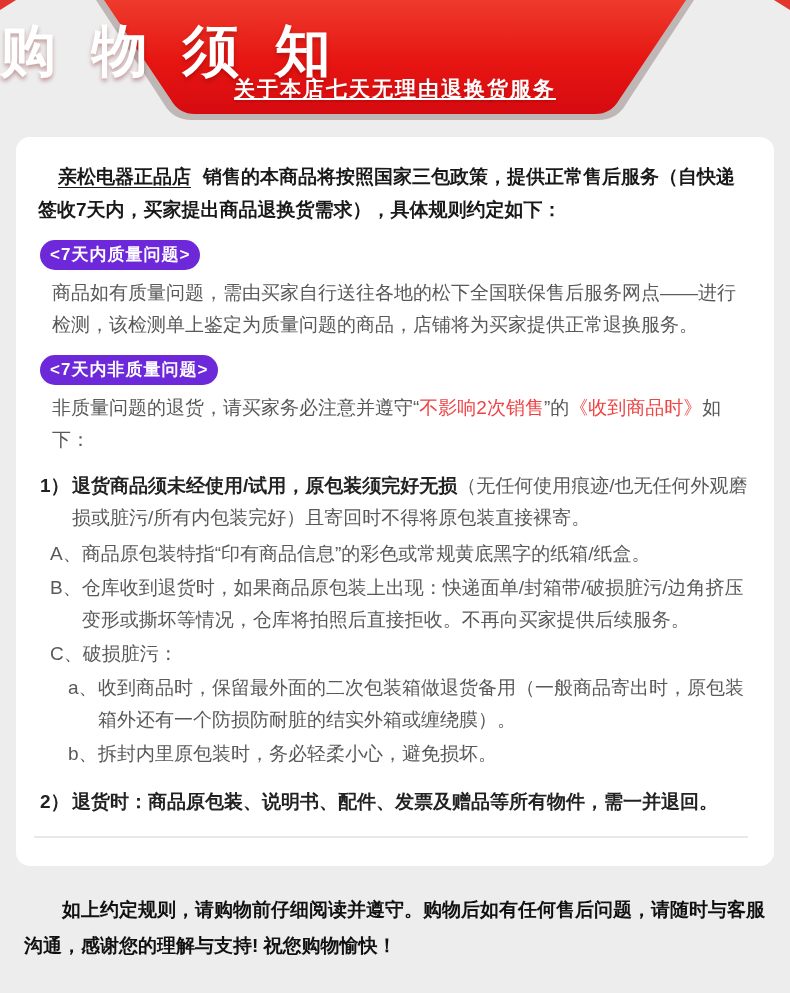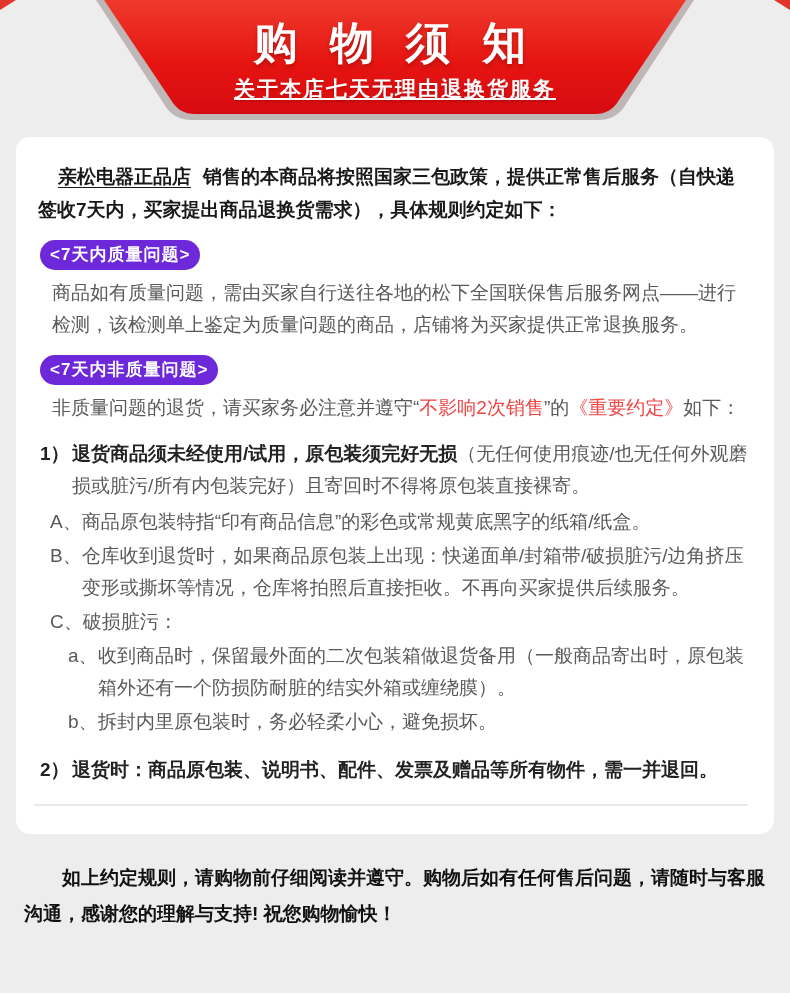--- a/index.html
+++ b/index.html
@@ -7,22 +7,22 @@
     width:790px;min-height:993px;background:#eeeded;
     font-family:"Liberation Sans","DejaVu Sans",sans-serif;
     -webkit-font-smoothing:antialiased;
   }
   .page{width:790px;min-height:993px;overflow:hidden;}
 
   
   .hero{position:relative;height:137px;}
   .hero svg{position:absolute;top:0;left:0;display:block;}
   .hero-title{
-    position:absolute;top:14px;left:0;width:100%;text-align:center;
-    color:#ffffff;font-size:44px;font-weight:bold;letter-spacing:10px;
+    position:absolute;top:14px;left:0;width:100%;text-align:left;
+    color:#ffffff;font-size:56px;font-weight:bold;letter-spacing:10px;
     text-shadow:0 3px 4px rgba(110,0,0,.35);
   }
   .hero-sub{
     position:absolute;top:75px;left:0;width:100%;text-align:center;
     color:#ffffff;font-size:21px;font-weight:bold;letter-spacing:2px;
     text-shadow:0 2px 2px rgba(110,0,0,.25);
     text-decoration:underline;
   }
 
   
@@ -93,21 +93,21 @@
   </div>
 
   <div class="card">
 
     <p class="intro"><span class="store">亲松电器正品店</span><span>销售的本商品将按照国家三包政策，提供正常售后服务（自快递签收7天内，买家提出商品退换货需求），具体规则约定如下：</span></p>
 
     <div class="badge">&lt;7天内质量问题&gt;</div>
     <p class="sec-body">商品如有质量问题，需由买家自行送往各地的松下全国联保售后服务网点——进行检测，该检测单上鉴定为质量问题的商品，店铺将为买家提供正常退换服务。</p>
 
     <div class="badge">&lt;7天内非质量问题&gt;</div>
-    <p class="sec-body"><span>非质量问题的退货，请买家务必注意并遵守“</span><span class="b">不影响2次销售</span><span>”的</span><span class="b">《重要约定》</span><span>如下：</span></p>
+    <p class="sec-body"><span>非质量问题的退货，请买家务必注意并遵守“</span><span class="b">不影响2次销售</span><span>”的</span><span class="b">《收到商品时》</span><span>如下：</span></p>
 
     <div class="rule">
       <span class="num">1）</span>
       <span class="txt"><span class="b">退货商品须未经使用/试用，原包装须完好无损</span><span>（无任何使用痕迹/也无任何外观磨损或脏污/所有内包装完好）且寄回时不得将原包装直接裸寄。</span></span>
     </div>
 
     <div class="sub">
       <span class="lbl">A、</span>
       <span>商品原包装特指“印有商品信息”的彩色或常规黄底黑字的纸箱/纸盒。</span>
     </div>

